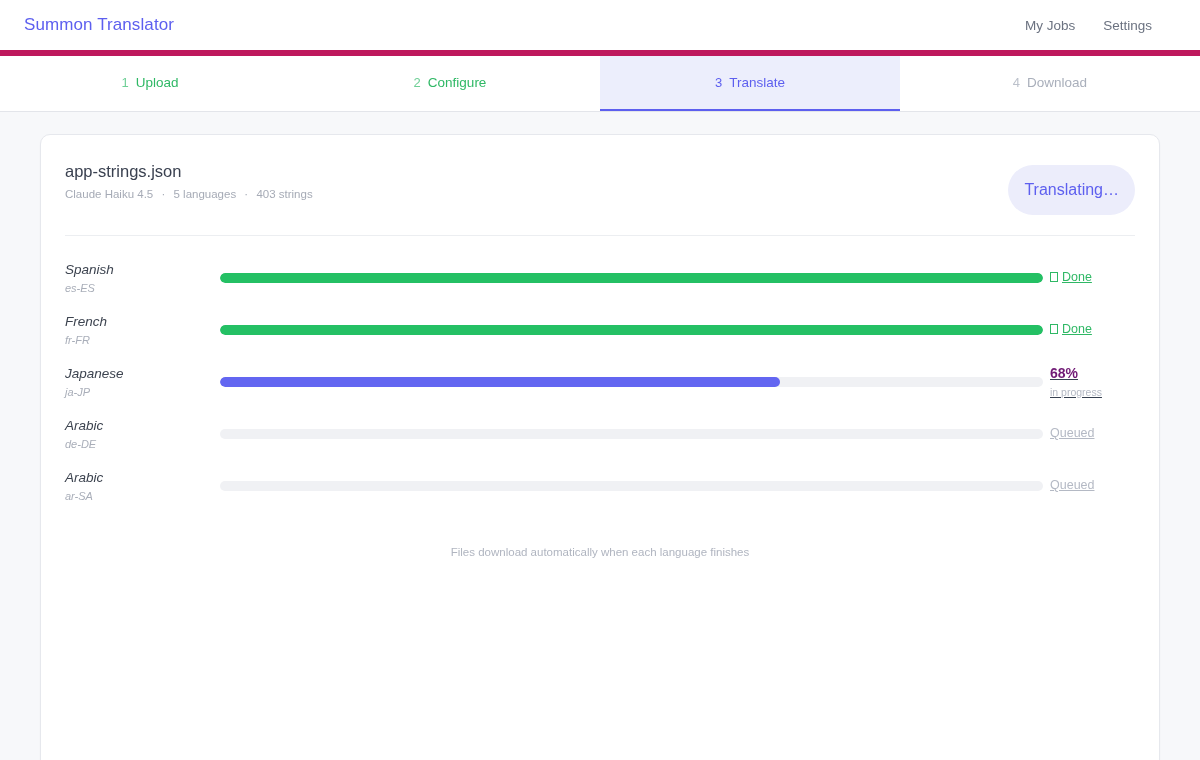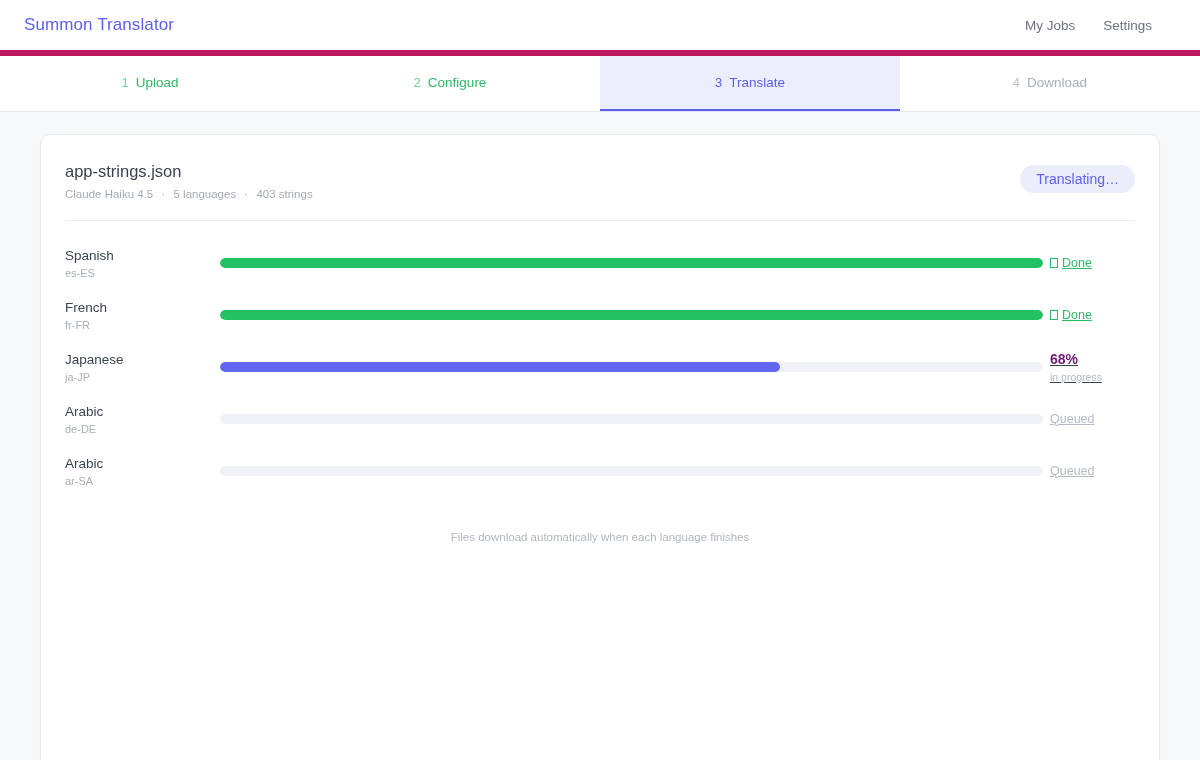--- a/index.html
+++ b/index.html
@@ -102,38 +102,39 @@
     font-size: 11.5px;
     color: #a6abb6;
   }
   .file-meta .dot { padding: 0 5px; }
 
   .badge {
     margin-left: auto;
     margin-top: 4px;
     background: #ecedfb;
     color: #5d5fef;
-    font-size: 14px;
-    padding: 6px 16px;
+    font-size: 16px;
+    padding: 16px 16px;
     border-radius: 999px;
     white-space: nowrap;
     cursor: default;
   }
 
   
   .lang-list { padding-top: 16px; }
 
   .lang-row {
     display: flex;
     align-items: center;
     height: 52px;
   }
   .lang-label {
     width: 155px;
     flex: 0 0 155px;
+    font-style: italic;
   }
   .lang-name {
     font-size: 13.5px;
     color: #3c434f;
     line-height: 1.25;
   }
   .lang-code {
     font-size: 11px;
     color: #a9aeb9;
     margin-top: 3px;

